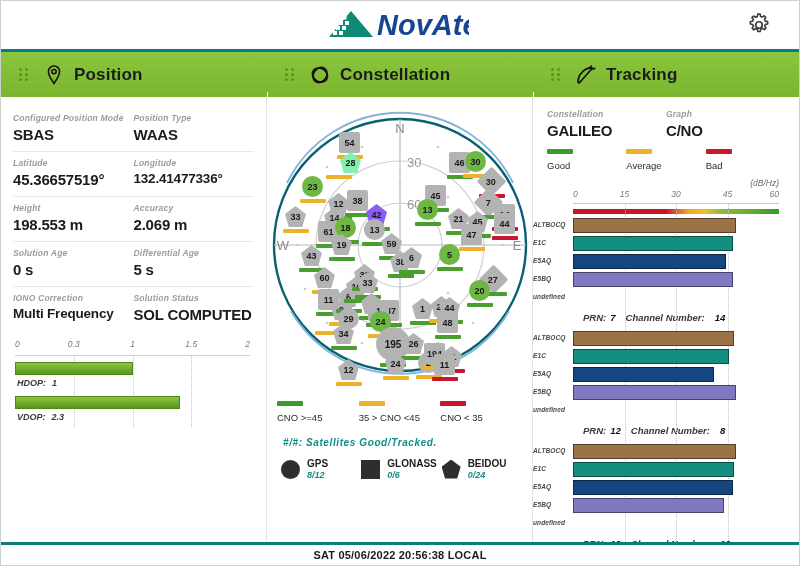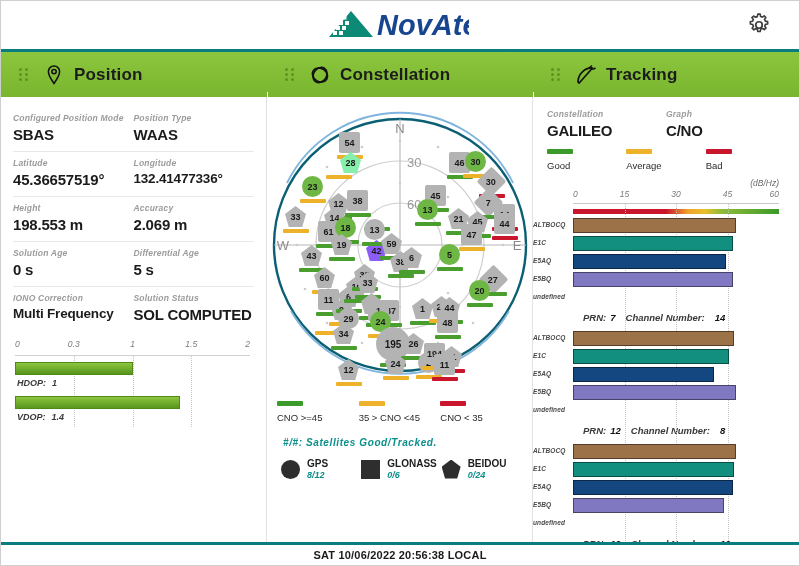--- a/index.html
+++ b/index.html
@@ -289,21 +289,21 @@
         <div class="dop-plot" id="dop-plot">
             <div class="dop-grid" style="left: 25%;"></div>
             <div class="dop-grid" style="left: 50%;"></div>
             <div class="dop-grid" style="left: 75%;"></div>
             <div class="dop-item">
               <div class="dop-bar" style="width: 50%;"></div>
               <div class="dop-text"><span style="margin-left: 0px;">HDOP:</span><span>1</span></div>
             </div>
             <div class="dop-item">
               <div class="dop-bar" style="width: 70%;"></div>
-              <div class="dop-text"><span style="margin-left: 0px;">VDOP:</span><span>1.4</span></div>
+              <div class="dop-text"><span style="margin-left: 0px;">VDOP:</span><span>2.3</span></div>
             </div>
           </div>
       </div>
     </div>
 
     <div class="col col-mid">
       <div class="sky-wrap" id="sky-wrap">
         <svg width="266" height="300" viewBox="0 0 266 300">
           <circle cx="133" cy="148" r="126" fill="none" stroke="#0b5f73" stroke-width="2.4"></circle>
           <path d="M 20 86 A 126 126 0 0 1 246 86" fill="none" stroke="#7fb4dd" stroke-width="1.8"></path>
@@ -399,21 +399,21 @@
             </div>
             <div class="sat-bar" style="background: rgb(74, 158, 46); top: 23px;"></div>
           </div>
           <div class="sat" style="left: 64px; top: 137px;">
             <div class="sat-shape" style="width: 21px; height: 21px; background: rgb(179, 179, 179); clip-path: polygon(50% 0%, 100% 38%, 82% 100%, 18% 100%, 0% 38%);">
               <span>19</span>
             </div>
             <div class="sat-bar" style="background: rgb(74, 158, 46); top: 23px;"></div>
           </div>
           <div class="sat" style="left: 99px; top: 107px;">
-            <div class="sat-shape" style="width: 21px; height: 21px; background: #8b5cf6; clip-path: polygon(50% 0%, 100% 38%, 82% 100%, 18% 100%, 0% 38%); margin-top: 36px;">
+            <div class="sat-shape" style="width: 21px; height: 21px; background: #8b5cf6; clip-path: polygon(50% 0%, 100% 38%, 82% 100%, 18% 100%, 0% 38%);">
               <span>42</span>
             </div>
             <div class="sat-bar" style="background: rgb(74, 158, 46); top: 23px;"></div>
           </div>
           <div class="sat" style="left: 97px; top: 122px;">
             <div class="sat-shape" style="width: 21px; height: 21px; background: rgb(179, 179, 179); border-radius: 50%;">
               <span>13</span>
             </div>
             <div class="sat-bar" style="background: rgb(74, 158, 46); top: 23px;"></div>
           </div>
@@ -817,15 +817,15 @@
             <div class="sig-row">
               <div class="sig-label">undefined</div>
             </div>
             <div class="prn-line"><span style="margin-left: 0px;">PRN:</span><b>19</b><span style="margin-left: 10px;">Channel Number:</span><b style="margin-left: 6px;">10</b></div>
           </div>
       </div>
     </div>
   </div>
 
   <div class="footer">
-    <span class="footer-txt">SAT 10/06/2022 20:56:38 LOCAL</span>
+    <span class="footer-txt">SAT 05/06/2022 20:56:38 LOCAL</span>
   </div>
 </div>
 
 </body></html>

